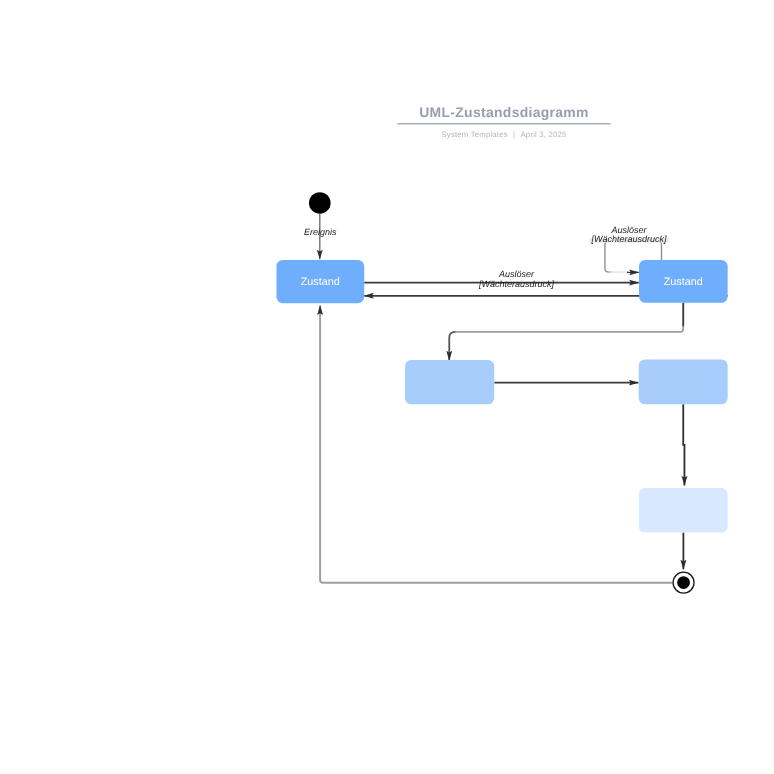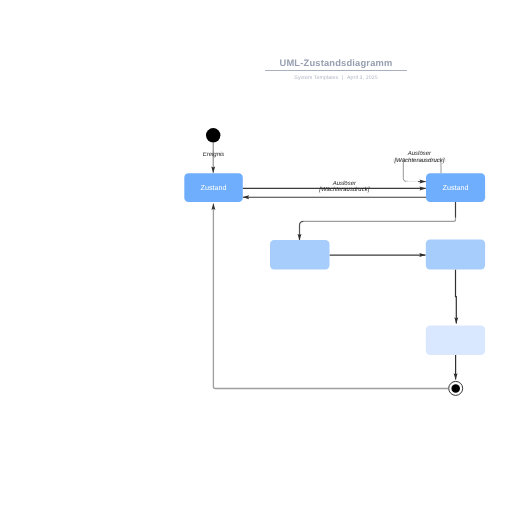--- a/index.html
+++ b/index.html
@@ -1,20 +1,20 @@
 <!DOCTYPE html>
 <html><head>
 <meta charset="utf-8">
 <style>
   html,body{margin:0;padding:0;background:#ffffff;}
   body{width:516px;height:516px;overflow:hidden;background:#ffffff;
        font-family:"Liberation Sans",sans-serif;
        -webkit-font-smoothing:antialiased;text-rendering:geometricPrecision;}
   #page{position:relative;width:516px;height:516px;background:#ffffff;overflow:hidden;}
-  .hdr{position:absolute;left:265px;top:58px;width:142px;text-align:center;}
+  .hdr{position:absolute;left:265px;top:70px;width:142px;text-align:center;}
   .title{font-size:9.3px;font-weight:bold;color:#96a0b0;letter-spacing:0.2px;white-space:nowrap;line-height:10px;}
   .rule{height:1px;background:#a8b1bf;margin:2px 0 0 0;width:142px;}
   .sub{font-size:5.2px;color:#aeb6c3;margin-top:3.5px;white-space:nowrap;letter-spacing:0.12px;line-height:7px;}
   .sep{padding:0 3.5px;}
   svg.canvas{position:absolute;left:0;top:0;}
   .stxt{font-family:"Liberation Sans",sans-serif;font-size:7.2px;fill:#ffffff;}
   .lbl{font-family:"Liberation Sans",sans-serif;font-size:6px;fill:#1a1a1a;font-style:italic;}
 </style>
 </head>
 <body>

